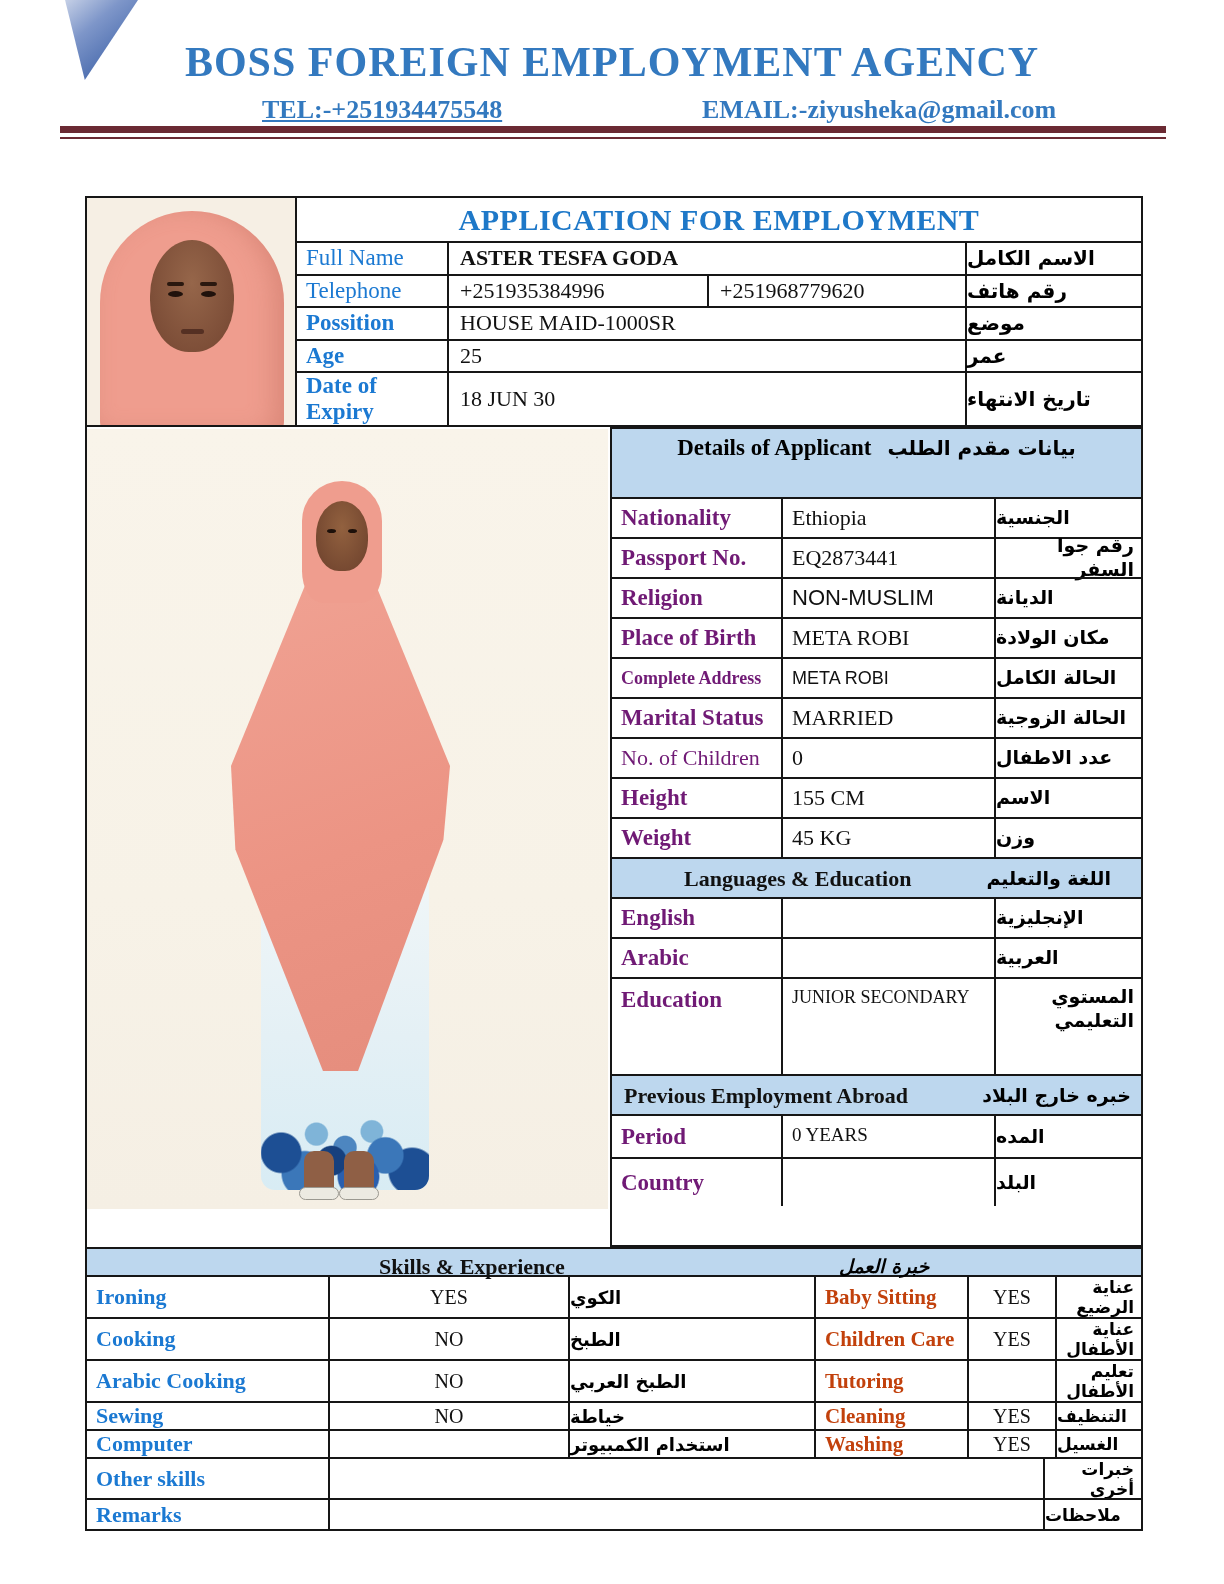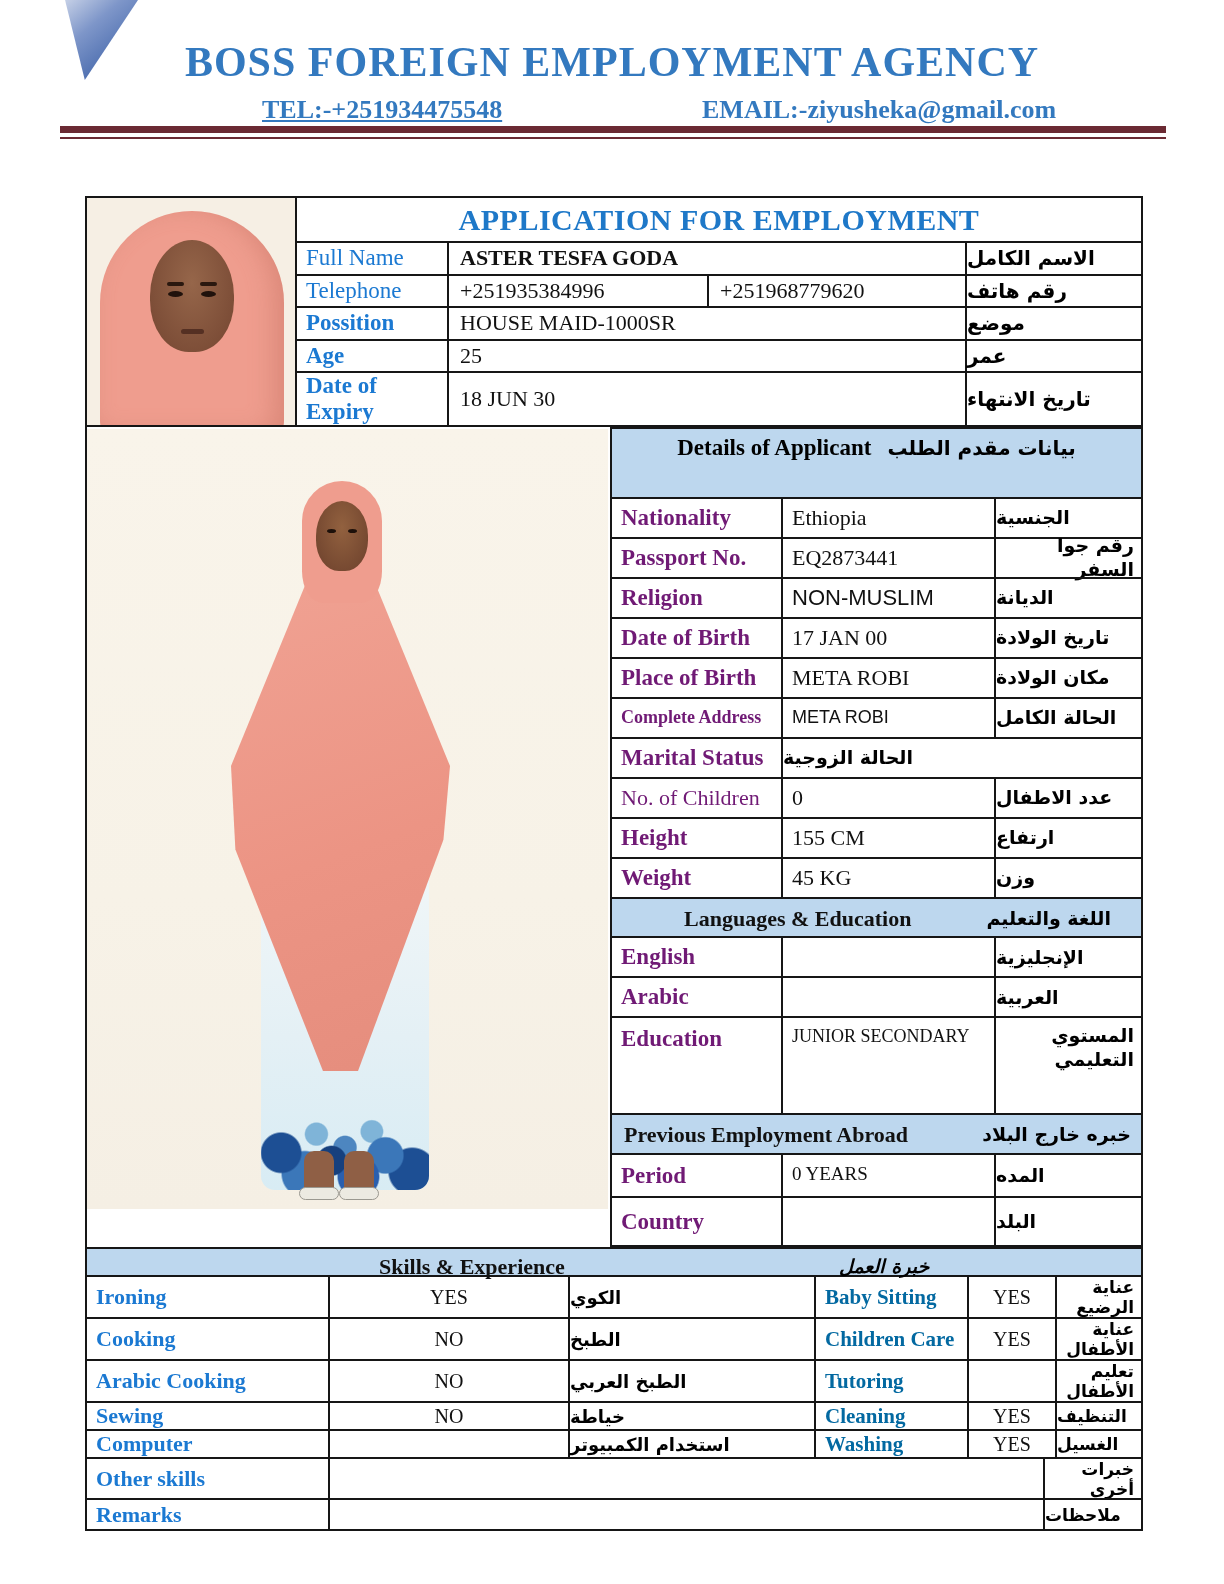--- a/index.html
+++ b/index.html
@@ -124,21 +124,21 @@
   .sk-band .b-en { position:absolute; left:292px; top:5px; font-size:22px; font-weight:bold; color:#111; }
   .sk-band .b-ar { position:absolute; left:752px; top:6px; font-size:19px;font-style:italic; }
   .srow { display:flex; border-top:2px solid #161616; flex:1; align-items:stretch; }
   .s-lbl { width:243px; border-right:2px solid #161616; display:flex; align-items:center;
            padding-left:9px; font-size:22px; font-weight:bold; color:#1b79d2; }
   .s-val { width:240px; border-right:2px solid #161616; display:flex; align-items:center;
            justify-content:center; font-size:20px; color:#111; }
   .s-ar  { width:246px; border-right:2px solid #161616; display:flex; align-items:center;
            justify-content:flex-end; padding-right:9px; font-size:18px; }
   .s-lbl2 { width:153px; border-right:2px solid #161616; display:flex; align-items:center;
-            padding-left:9px; font-size:21px; font-weight:bold; color:#0369a1; }
+            padding-left:9px; font-size:21px; font-weight:bold; color:#c2410c; }
   .s-val2 { width:88px; border-right:2px solid #161616; display:flex; align-items:center;
             justify-content:center; font-size:20px; color:#111; }
   .s-ar2 { flex:1; display:flex; align-items:center; justify-content:flex-end;
            padding-right:7px; font-size:17px; }
   .wrow { display:flex; border-top:2px solid #161616; height:41px; align-items:stretch; }
   .w-lbl { width:243px; border-right:2px solid #161616; display:flex; align-items:center;
            padding-left:9px; font-size:22px; font-weight:bold; color:#1b79d2; }
   .w-val { flex:1; border-right:2px solid #161616; }
   .w-ar { width:96px; display:flex; align-items:center; justify-content:flex-end;
           padding-right:7px; font-size:17px; }
@@ -225,47 +225,43 @@
       <div class="dlbl">Passport No.</div>
       <div class="dval">EQ2873441</div>
       <div class="dar ar">رقم جوا السفر</div>
     </div>
     <div class="drow">
       <div class="dlbl">Religion</div>
       <div class="dval sans">NON-MUSLIM</div>
       <div class="dar ar">الديانة</div>
     </div>
     <div class="drow">
-      <div class="dlbl">Date of Birth</div>
-      <div class="dval">17 JAN 00</div>
-      <div class="dar ar">تاريخ الولادة</div>
-    </div>
-    <div class="drow">
       <div class="dlbl">Place of Birth</div>
       <div class="dval">META ROBI</div>
       <div class="dar ar">مكان الولادة</div>
     </div>
     <div class="drow">
       <div class="dlbl small">Complete Address</div>
       <div class="dval sans small">META ROBI</div>
       <div class="dar ar">الحالة الكامل</div>
     </div>
     <div class="drow">
       <div class="dlbl">Marital Status</div>
+      <div class="dval">MARRIED</div>
       <div class="dar ar">الحالة الزوجية</div>
     </div>
     <div class="drow">
       <div class="dlbl reg">No. of Children</div>
       <div class="dval">0</div>
       <div class="dar ar">عدد الاطفال</div>
     </div>
     <div class="drow">
       <div class="dlbl">Height</div>
       <div class="dval">155 CM</div>
-      <div class="dar ar">ارتفاع</div>
+      <div class="dar ar">الاسم</div>
     </div>
     <div class="drow">
       <div class="dlbl">Weight</div>
       <div class="dval">45 KG</div>
       <div class="dar ar">وزن</div>
     </div>
 
     <div class="band band-lang">
       <span class="b-en">Languages &amp; Education</span>
       <span class="b-ar ar">اللغة والتعليم</span>

